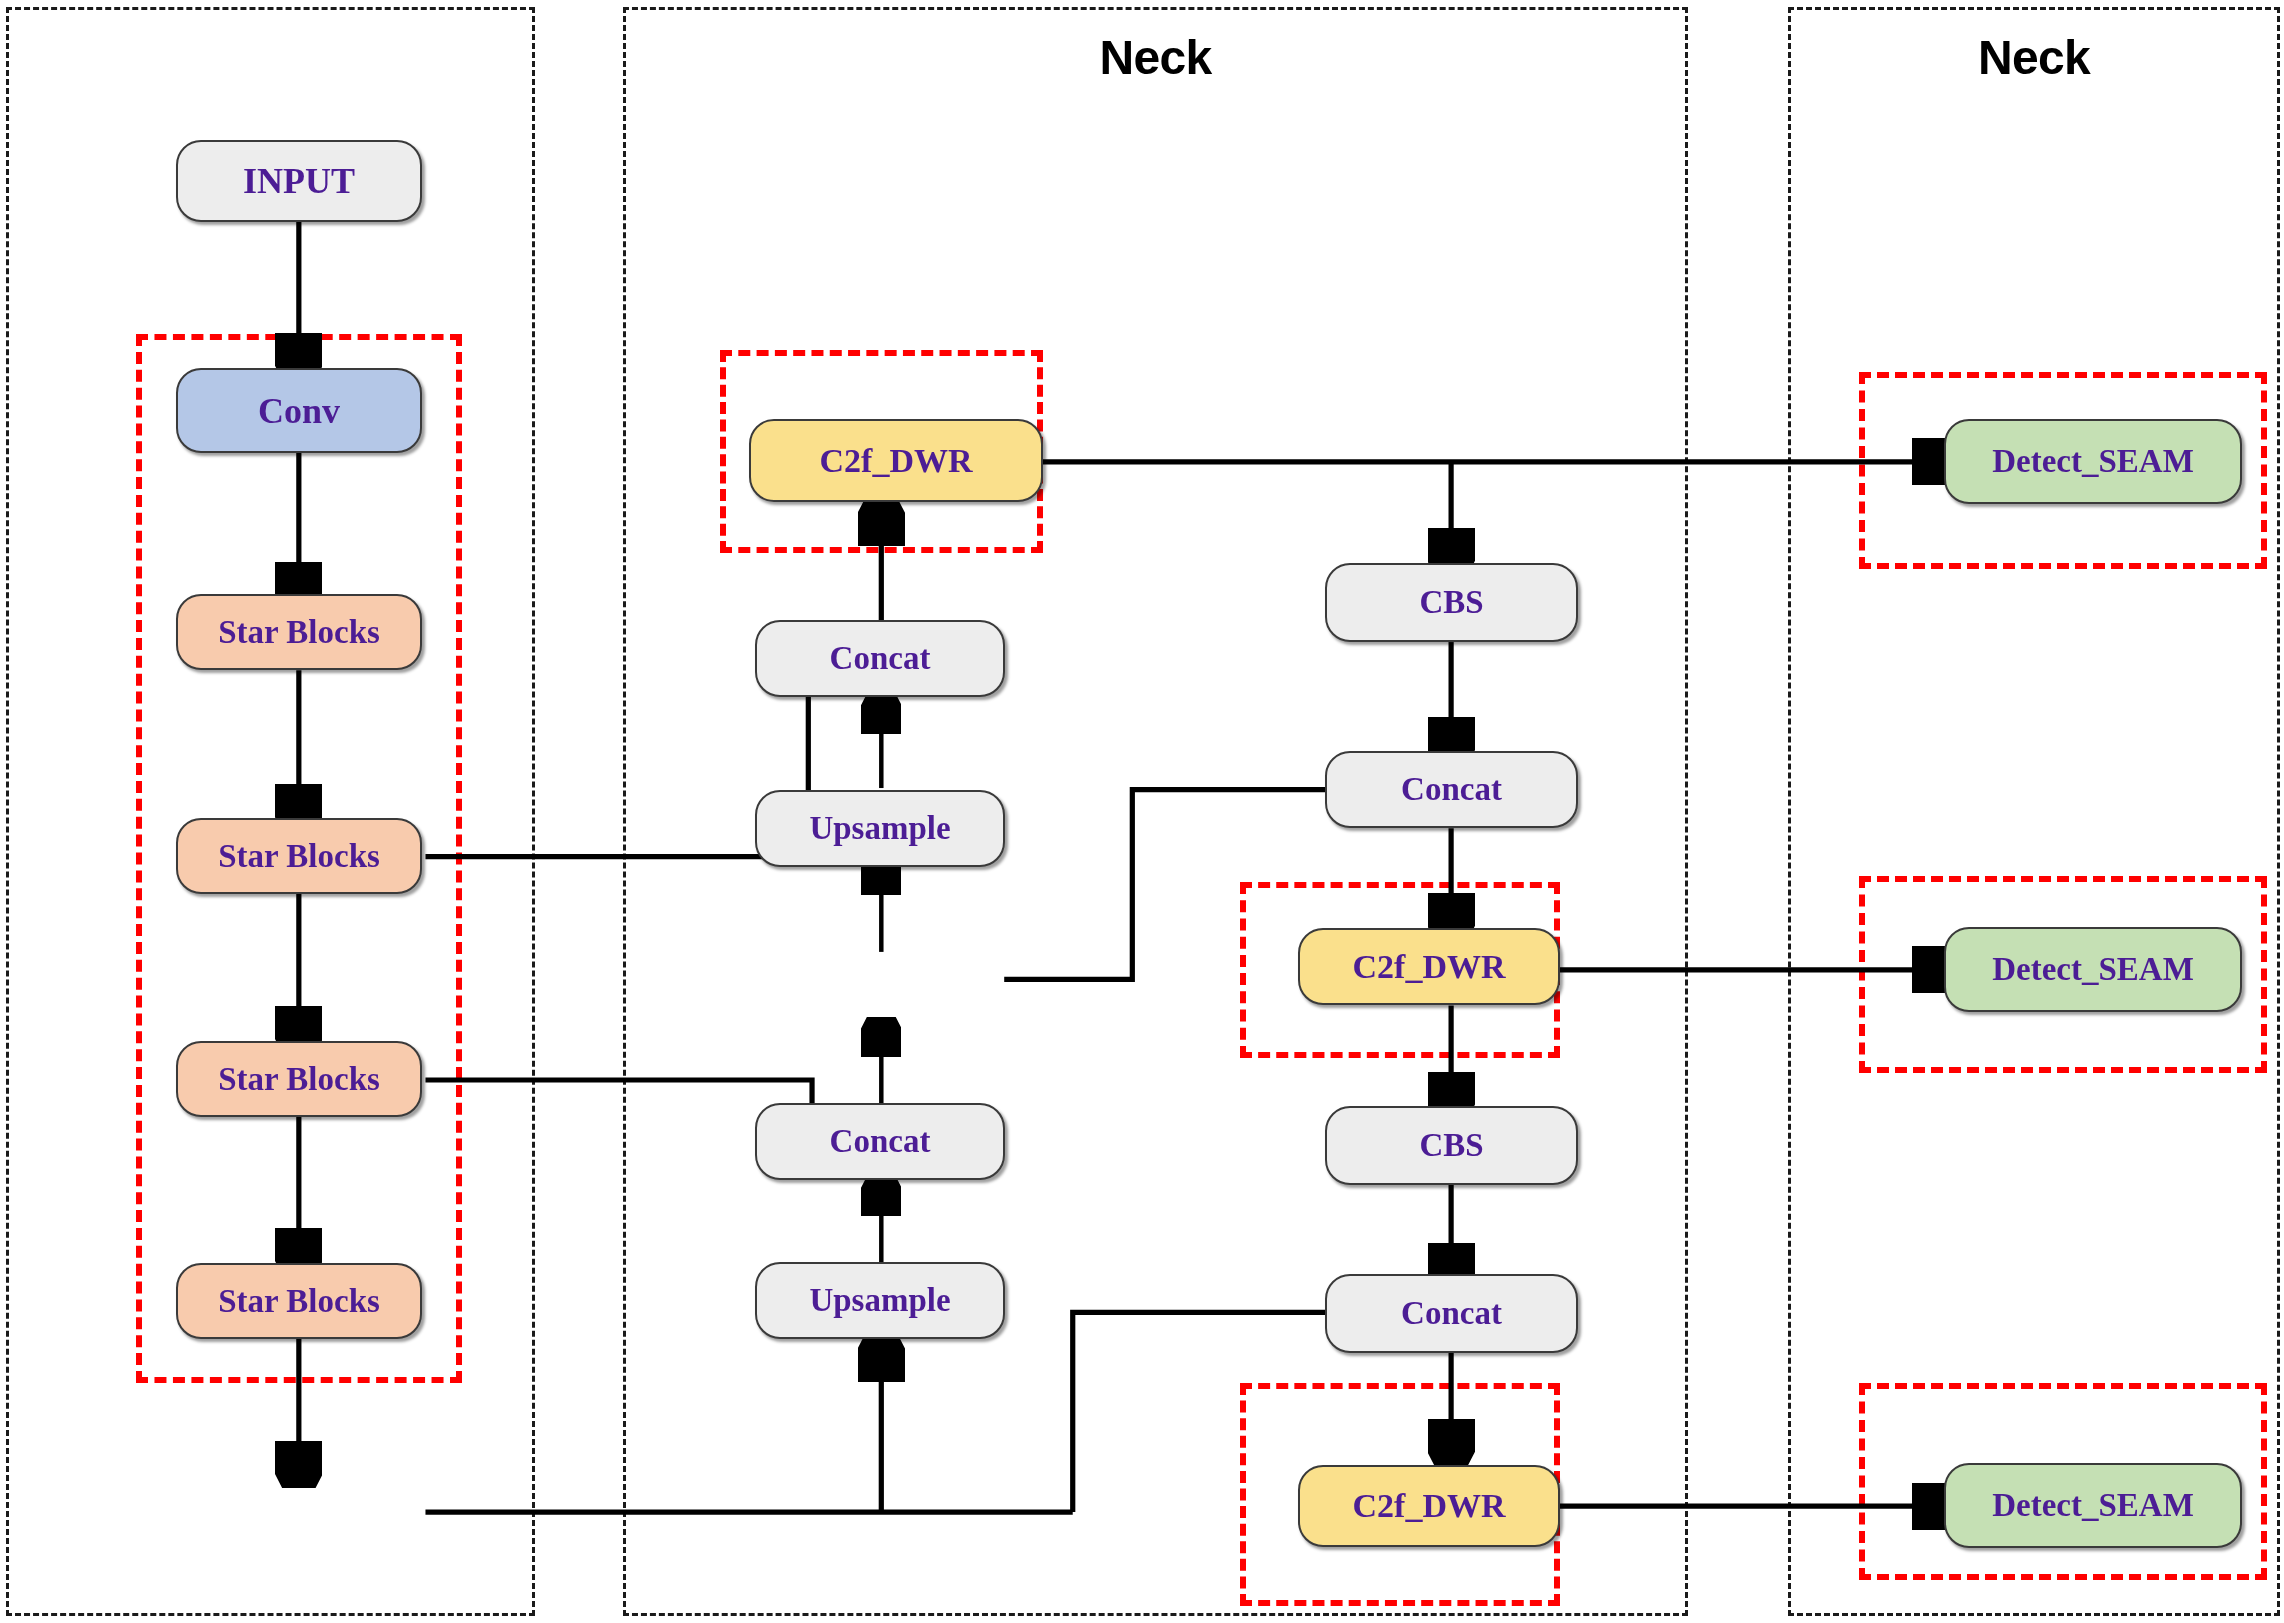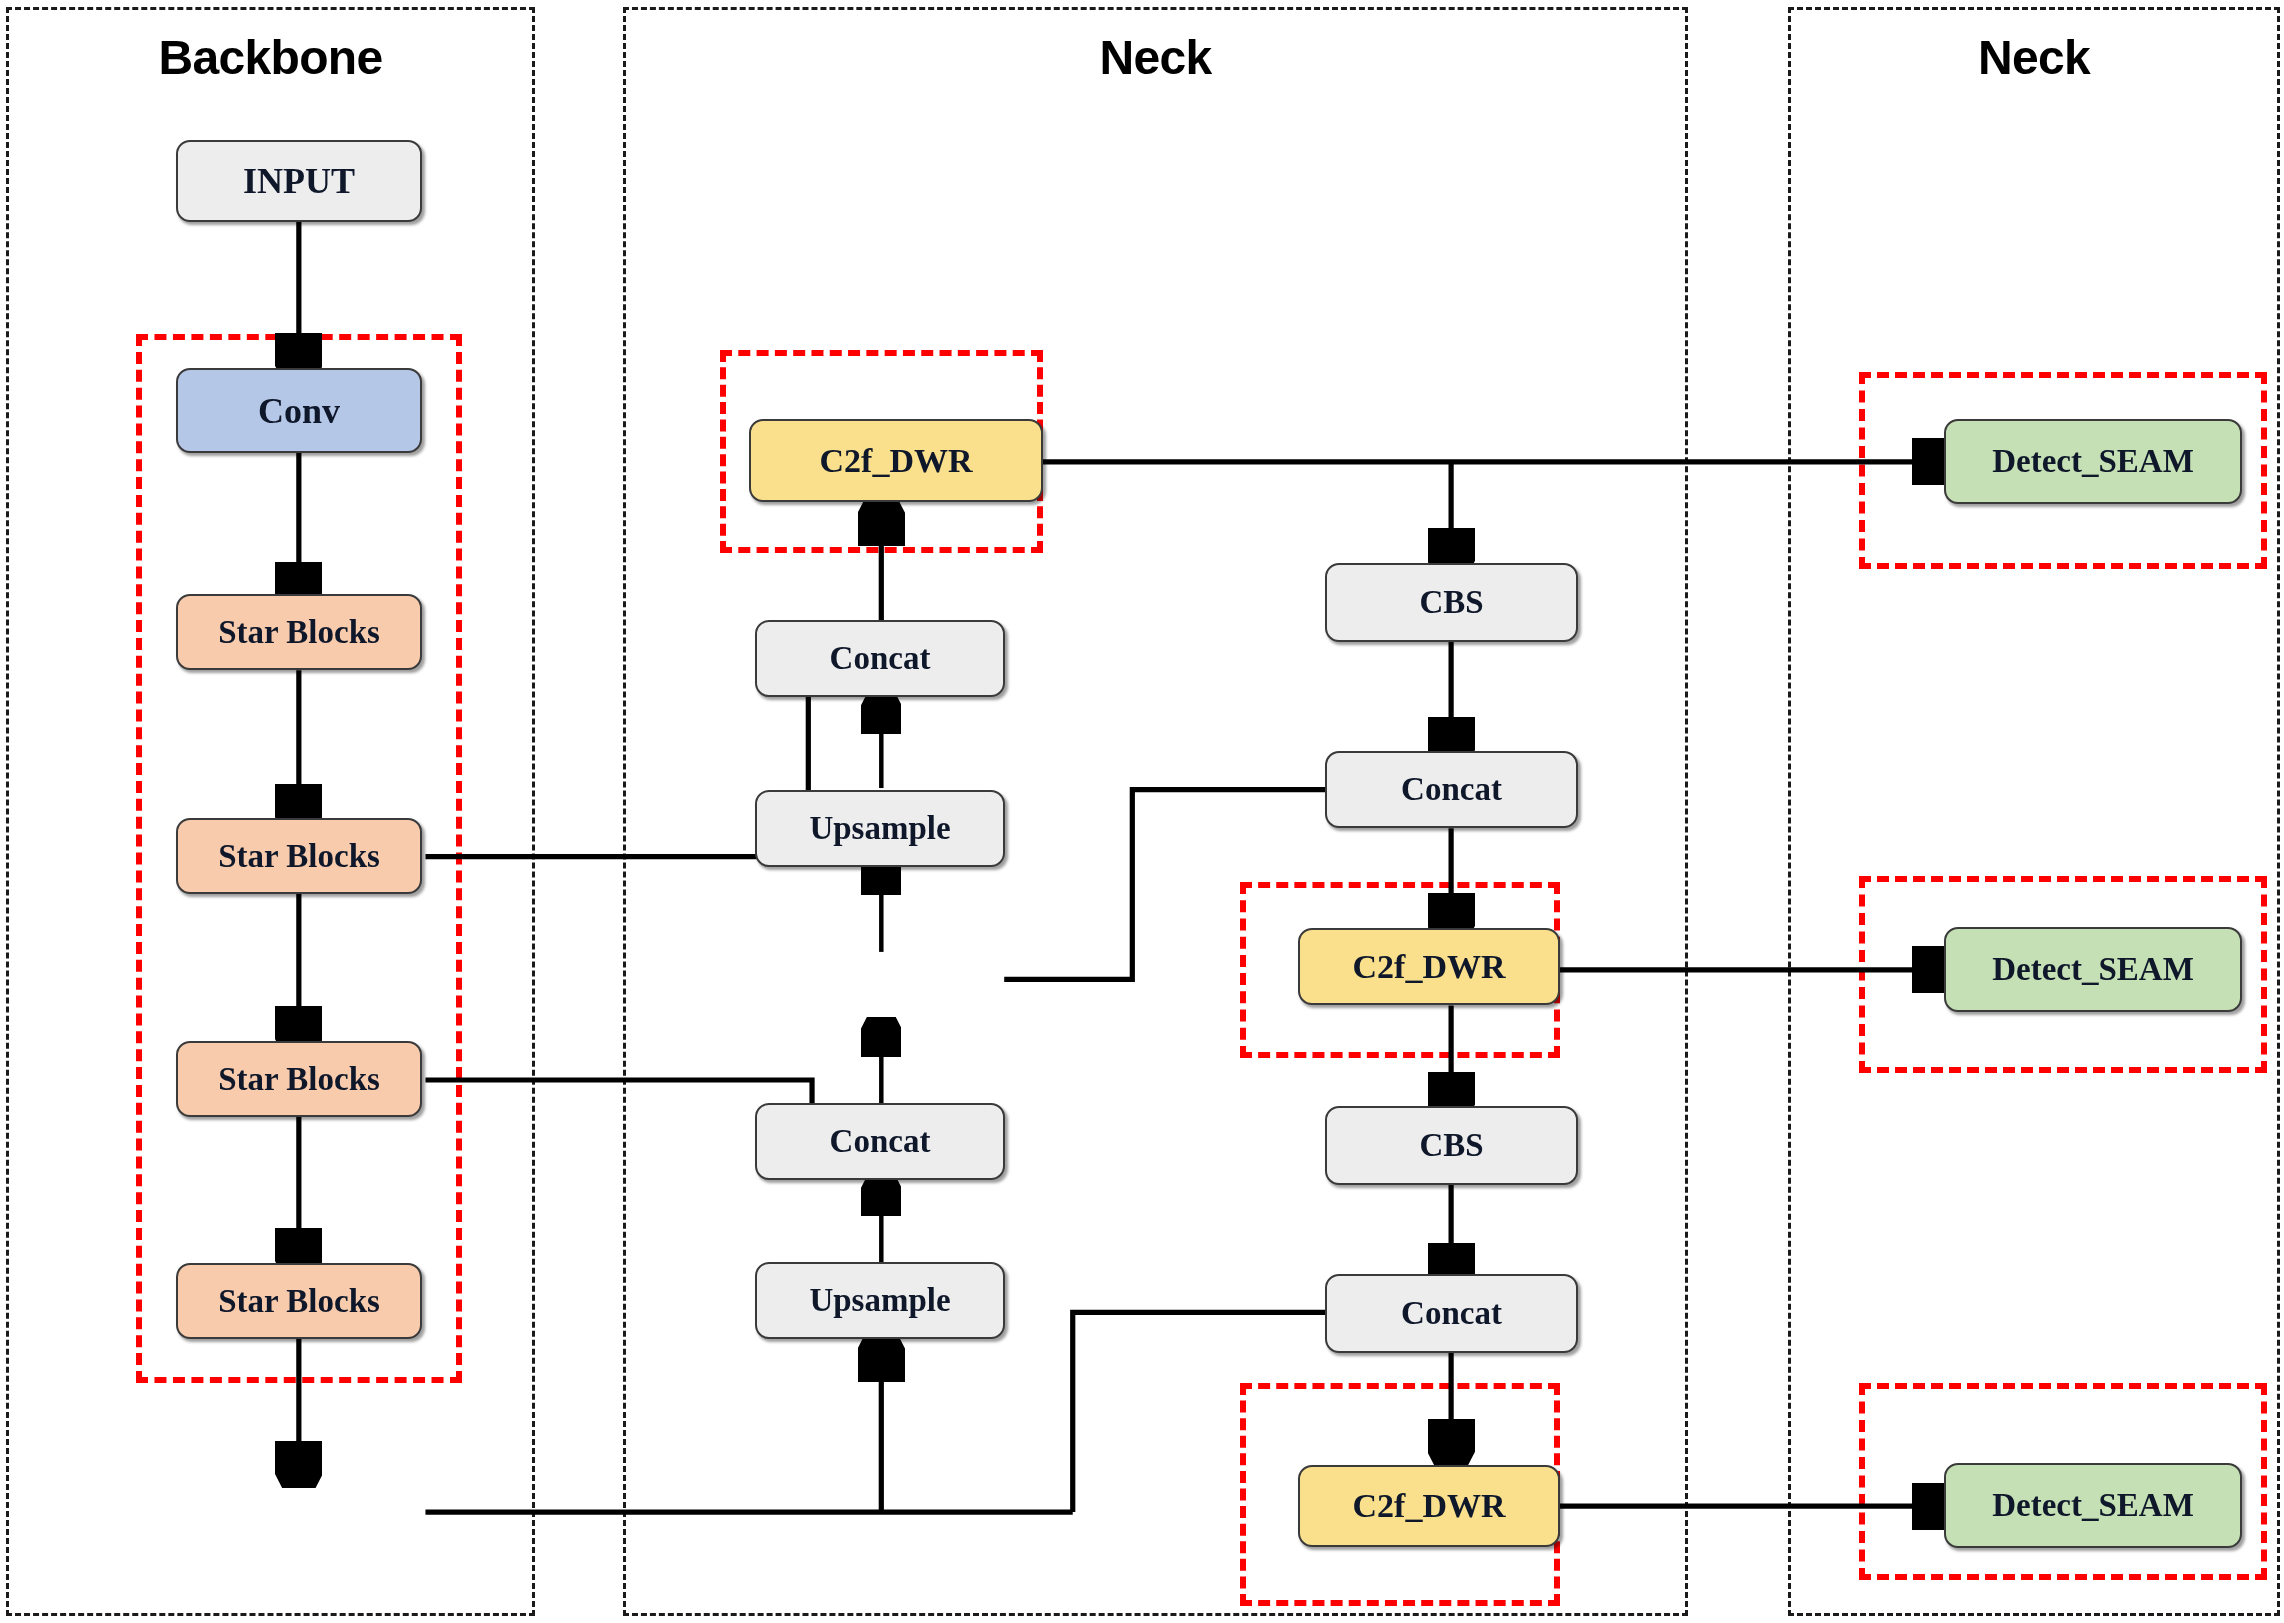--- a/index.html
+++ b/index.html
@@ -30,24 +30,24 @@
     box-sizing:border-box;
     background:transparent;
   }
 
   
   .node{
     position:absolute;
     box-sizing:border-box;
     display:flex;align-items:center;justify-content:center;
     border:2.2px solid #3a3a3a;
-    border-radius:14px;
+    border-radius:25px;
     font-family:"Liberation Serif", serif;
     font-weight:bold;
-    color:#0f172a;
+    color:#4c1d95;
     text-align:center;
     white-space:nowrap;
     box-shadow:2.2px 3px 3px rgba(0,0,0,0.38);
     background:#ededed;
     line-height:1;
   }
   .node.grey  {background:#ededed;}
   .node.blue  {background:#b4c7e7;}
   .node.peach {background:#f8cbad;}
   .node.yellow{background:#fae08c;}
@@ -60,21 +60,20 @@
 </style>
 </head>
 <body>
 
 <div id="stage">
 
   <div class="panel" style="left:6px;top:7.4px;width:529px;height:1609px;"></div>
   <div class="panel" style="left:623px;top:7.4px;width:1065px;height:1609px;"></div>
   <div class="panel" style="left:1788px;top:7.4px;width:492px;height:1609px;"></div>
 
-  <div class="panel-title" style="left:6px;top:30px;width:529px;font-size:48px;">Backbone</div>
   <div class="panel-title" style="left:623px;top:30px;width:1065px;font-size:48px;">Neck</div>
   <div class="panel-title" style="left:1788px;top:30px;width:492px;font-size:48px;">Neck</div>
 
   <div class="redbox" style="left:136px;top:334px;width:326px;height:1049px;"></div>
   <div class="redbox" style="left:720px;top:350px;width:323px;height:203px;"></div>
   <div class="redbox" style="left:1240px;top:882px;width:320px;height:176px;"></div>
   <div class="redbox" style="left:1240px;top:1383px;width:320px;height:223px;"></div>
   <div class="redbox" style="left:1859px;top:372px;width:408px;height:197px;"></div>
   <div class="redbox" style="left:1859px;top:876px;width:408px;height:197px;"></div>
   <div class="redbox" style="left:1859px;top:1383px;width:408px;height:197px;"></div>

